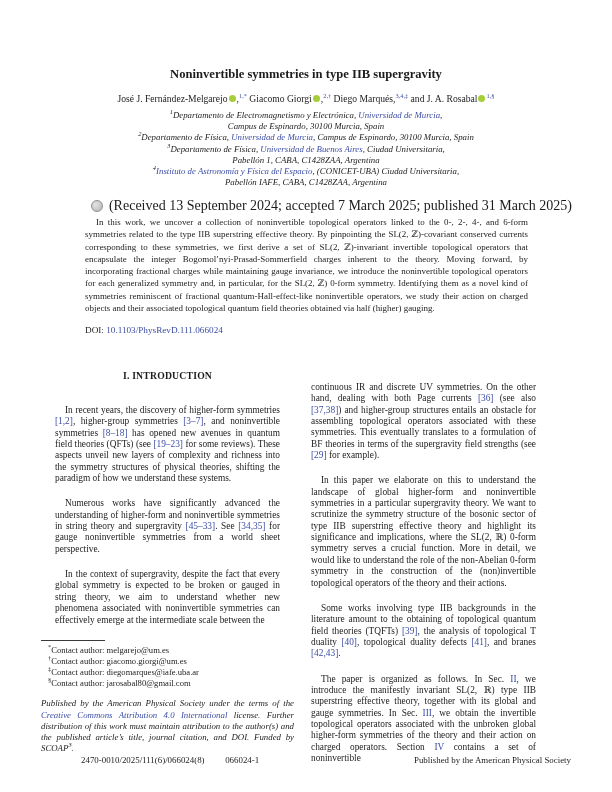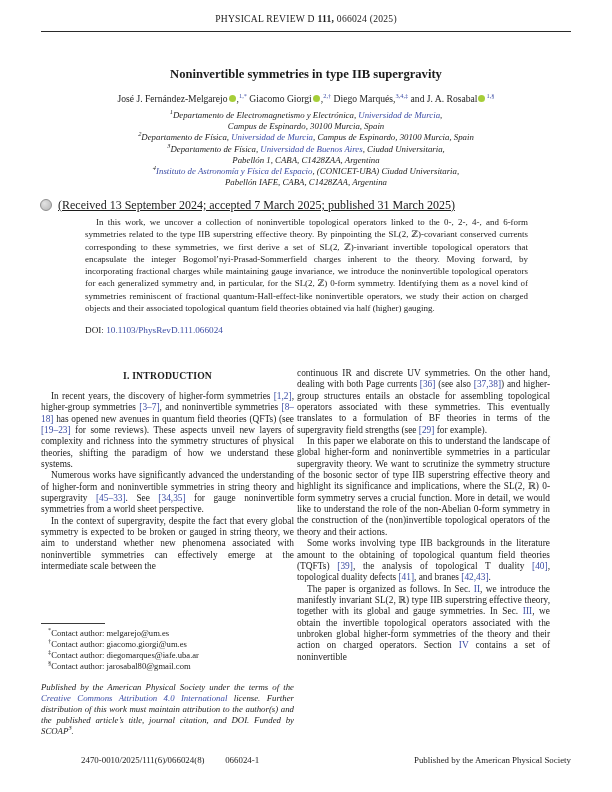--- a/index.html
+++ b/index.html
@@ -24,42 +24,42 @@
   .orcid-icon{
     display:inline-block;width:7px;height:7px;border-radius:50%;
     background:#a6ce39;margin:0 1px 0 1px;position:relative;top:-0.5px;
   }
   .affils{
     position:absolute;top:110px;left:45px;right:45px;text-align:center;
     font-style:italic;font-size:8.8px;line-height:11.2px;
   }
   .affil-line{margin:0;}
   .history{
-    position:absolute;top:198px;left:40px;right:40px;text-align:left;font-size:12px;text-decoration:underline;
+    position:absolute;top:198px;left:40px;right:40px;text-align:right;font-size:14px;
   }
   .crossmark-icon{
     display:inline-block;width:10px;height:10px;border-radius:50%;
     background:radial-gradient(circle at 35% 35%, #e3e3e3, #b5b5b5);
     border:1px solid #8e8e8e;margin-right:6px;vertical-align:-2px;
   }
   .abstract{
     position:absolute;top:216px;left:85px;width:443px;text-align:justify;
     font-size:8.95px;line-height:12.3px;text-indent:11px;
   }
   .doi{position:absolute;top:325px;left:85px;font-size:9.2px;}
   .body-cols{
     position:absolute;top:368px;left:41px;right:41px;height:369px;
     display:flex;gap:3px;
   }
   .col{width:253px;display:flex;flex-direction:column;}
   .section-heading{
     text-align:center;font-weight:bold;font-size:9.7px;letter-spacing:.2px;margin:2px 0 10px 0;
   }
   .body-par{
-    margin:0;font-size:9.35px;line-height:11.35px;text-align:justify;
+    margin:14px;font-size:9.35px;line-height:11.35px;text-align:justify;
     text-indent:10px;hyphens:auto;
   }
   .body-par.noindent{text-indent:0;}
   .footblock{margin-top:auto;}
   .footrule{width:64px;border-top:1px solid #3a3a3a;margin:0 0 4px 0;}
   .footnote-line{margin:0;font-size:8.6px;line-height:10.9px;padding-left:7px;}
   .license{
     margin:10px 0 0 0;font-style:italic;font-size:8.8px;line-height:11.1px;text-align:justify;
   }
   .footer{
@@ -68,21 +68,20 @@
   }
   .footer .fl{flex:1;text-align:left;margin-left:40px;}
   .footer .fc{flex:1;text-align:left;}
   .footer .fr{flex:1.4;text-align:right;}
 </style>
 </head>
 <body>
 
 <div class="page">
 
-  <div class="running-head"><span class="">PHYSICAL REVIEW D </span><span class="b">111,</span><span class=""> 066024 (2025)</span></div>
 
   <div class="title">Noninvertible symmetries in type IIB supergravity</div>
 
   <div class="authors"><span class="">José J. Fernández-Melgarejo</span><span class="orcid-icon"></span><span class="">,</span><sup class="link">1,*</sup><span class=""> Giacomo Giorgi</span><span class="orcid-icon"></span><span class="">,</span><sup class="link">2,†</sup><span class=""> Diego Marqués,</span><sup class="link">3,4,‡</sup><span class=""> and J. A. Rosabal</span><span class="orcid-icon"></span><sup class="link">1,§</sup></div>
 
   <div class="affils">
       <div class="affil-line"><sup class="">1</sup><span class="">Departamento de Electromagnetismo y Electrónica, </span><span class="link">Universidad de Murcia</span><span class="">,</span></div>
       <div class="affil-line"><span class="">Campus de Espinardo, 30100 Murcia, Spain</span></div>
       <div class="affil-line"><sup class="">2</sup><span class="">Departamento de Física, </span><span class="link">Universidad de Murcia</span><span class="">, Campus de Espinardo, 30100 Murcia, Spain</span></div>
       <div class="affil-line"><sup class="">3</sup><span class="">Departamento de Física, </span><span class="link">Universidad de Buenos Aires</span><span class="">, Ciudad Universitaria,</span></div>

